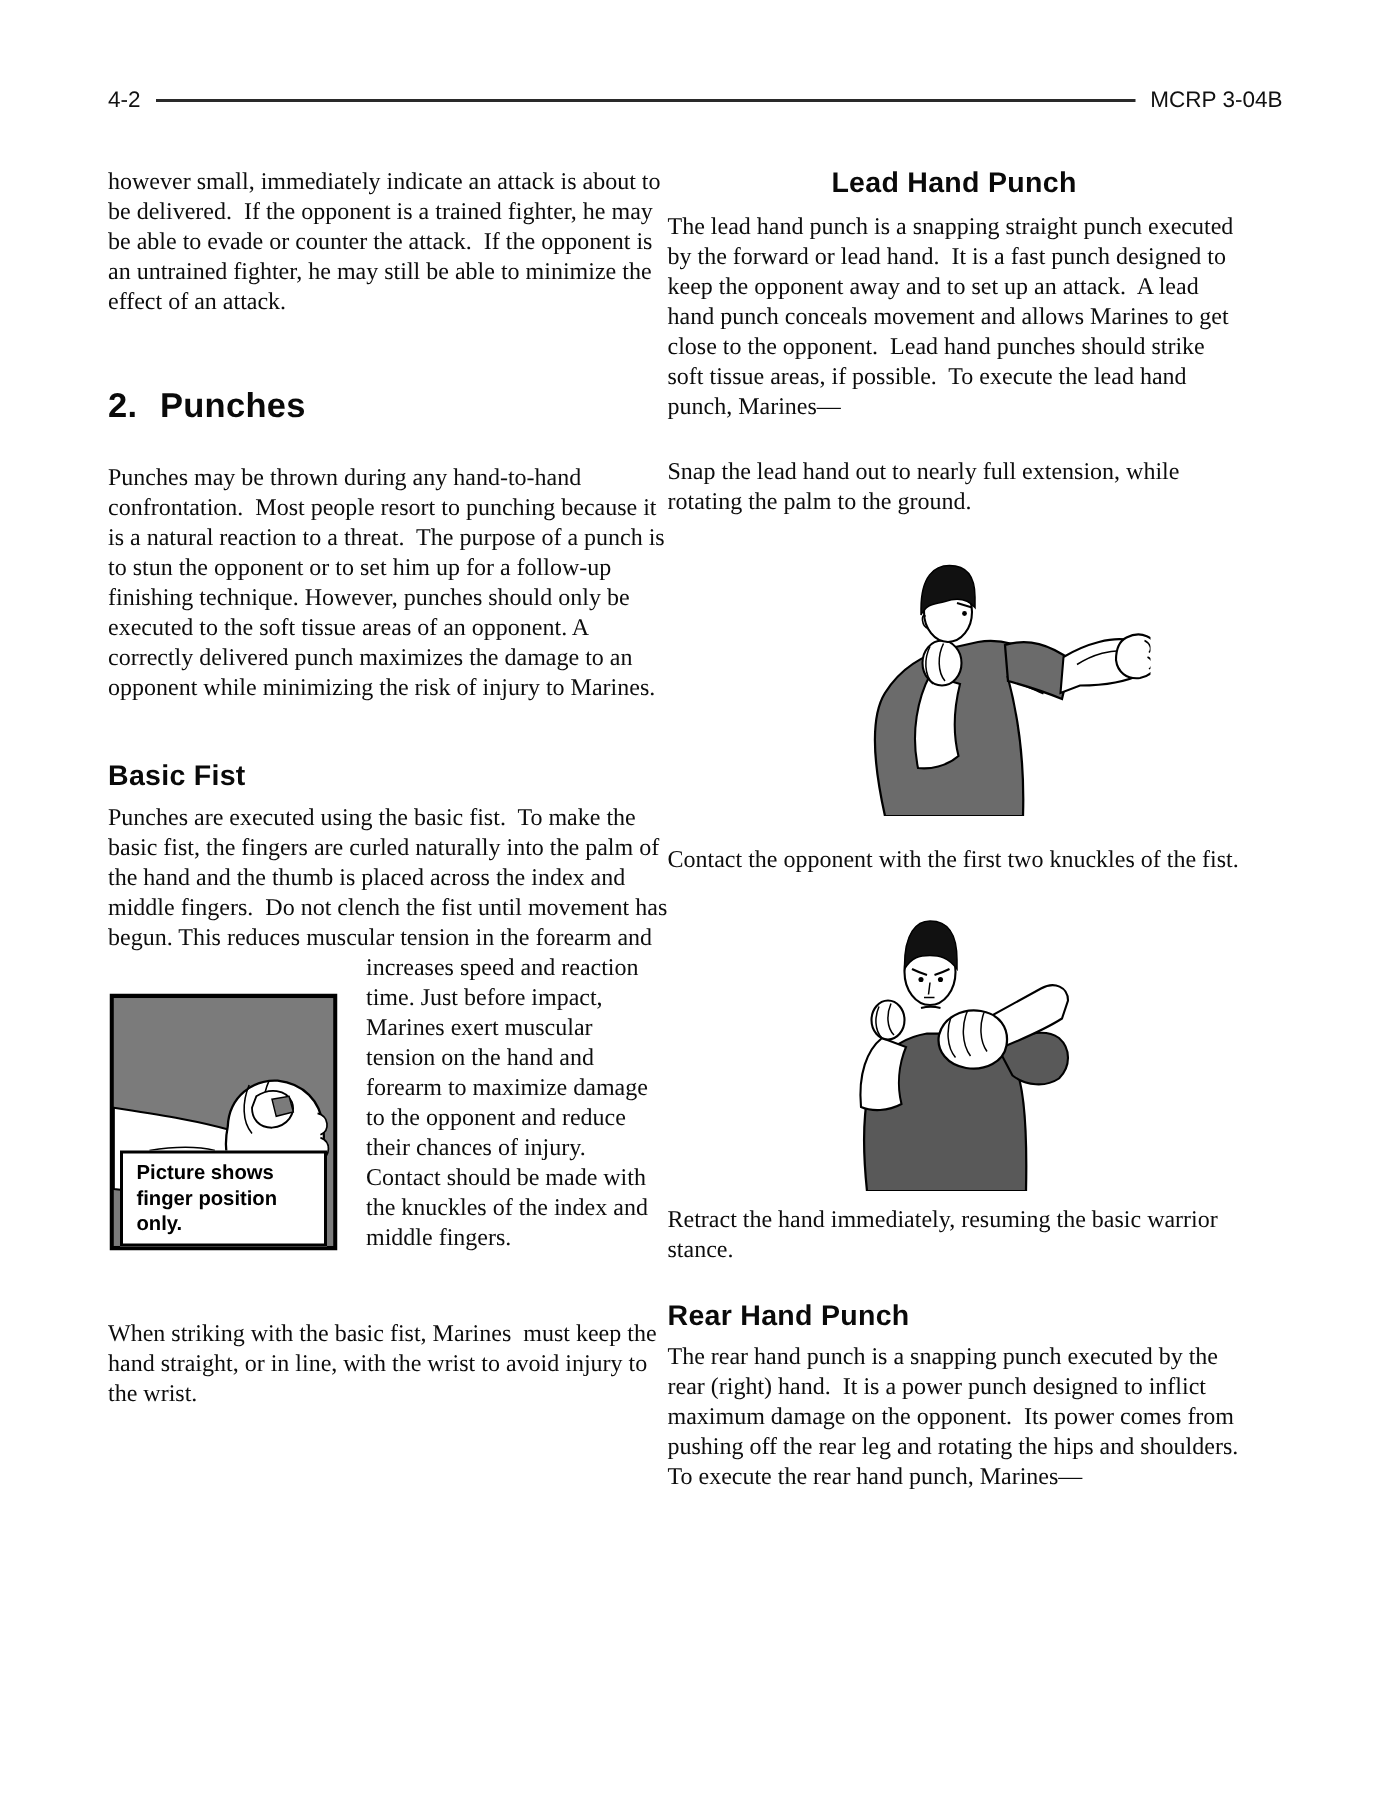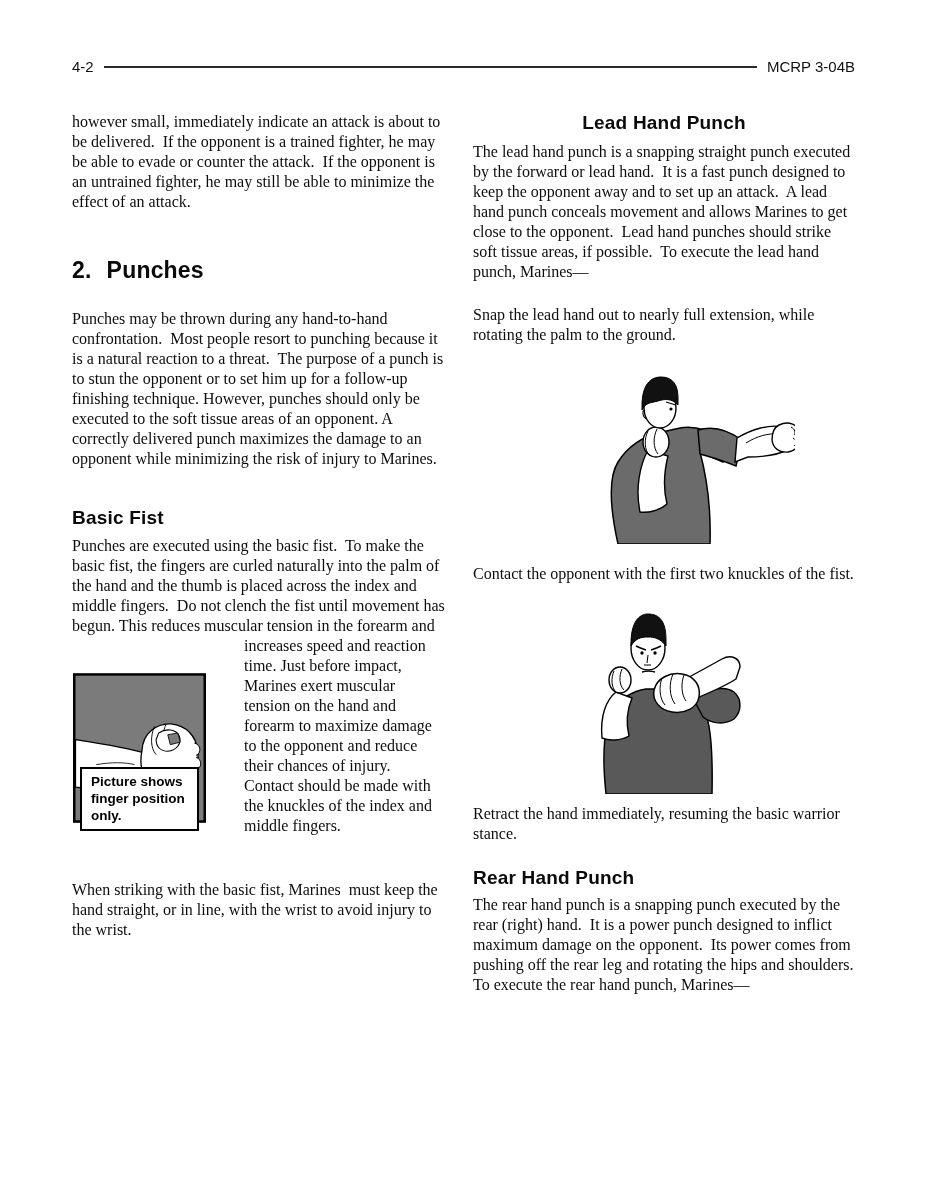--- a/index.html
+++ b/index.html
@@ -8,34 +8,34 @@
     position:relative; width:926px; height:1198px; overflow:hidden;
     padding:58px 71px 0 72px;
     font-family:"Liberation Serif", serif; color:#0d0d0d;
   }
   
   .hdr { display:flex; align-items:center; font-family:"Liberation Sans",sans-serif;
          font-weight:normal; font-size:15px; color:#111; margin-bottom:37px; }
   .hdr-rule { flex:1; height:2px; background:#2a2a2a; margin:1px 10px 0 10px; }
   
   .cols { display:flex; }
-  .col-left  { width:373px; margin-right:28px; }
+  .col-left  { width:373px; }
   .col-right { width:382px; }
   p.body { font-size:16px; line-height:20px; white-space:pre-wrap; text-align:left; }
   h1.sec { font-family:"Liberation Sans",sans-serif; font-size:23px; line-height:26px;
            color:#0a0a0a; margin:45px 0 26px 0; letter-spacing:0.2px; }
   h1.sec .secnum { margin-right:15px; }
   h2.sub { font-family:"Liberation Sans",sans-serif; font-size:19px; line-height:22px;
            color:#0a0a0a; letter-spacing:0.2px; }
   .mb-sub { margin-bottom:8px;text-align:center; }
   .mt-basicfist { margin-top:38px; margin-bottom:7px; }
   
   .wrapblock { position:relative; min-height:222px; }
   .wrapblock p.body { margin-left:172px; }
-  .fist-fig { position:absolute; top:22px; left:1px; width:133px; height:180px; }
+  .fist-fig { position:absolute; top:22px; left:1px; width:152px; height:180px; }
   .fist-fig svg { display:block; }
   .fist-cap { position:absolute; left:7px; right:7px; bottom:7px; background:#fff;
               border:2px solid #000; padding:4px 2px 5px 9px;
               font-family:"Liberation Sans",sans-serif; font-weight:bold;
               font-size:13.5px; line-height:17px; color:#000; }
   .fist-cap span { display:block; }
   .after-wrap { margin-top:22px; }
   
   .step1 { margin-top:23px; }
   .fig-extend  { width:265px; height:172px; margin:27px 0 0 57px; }

